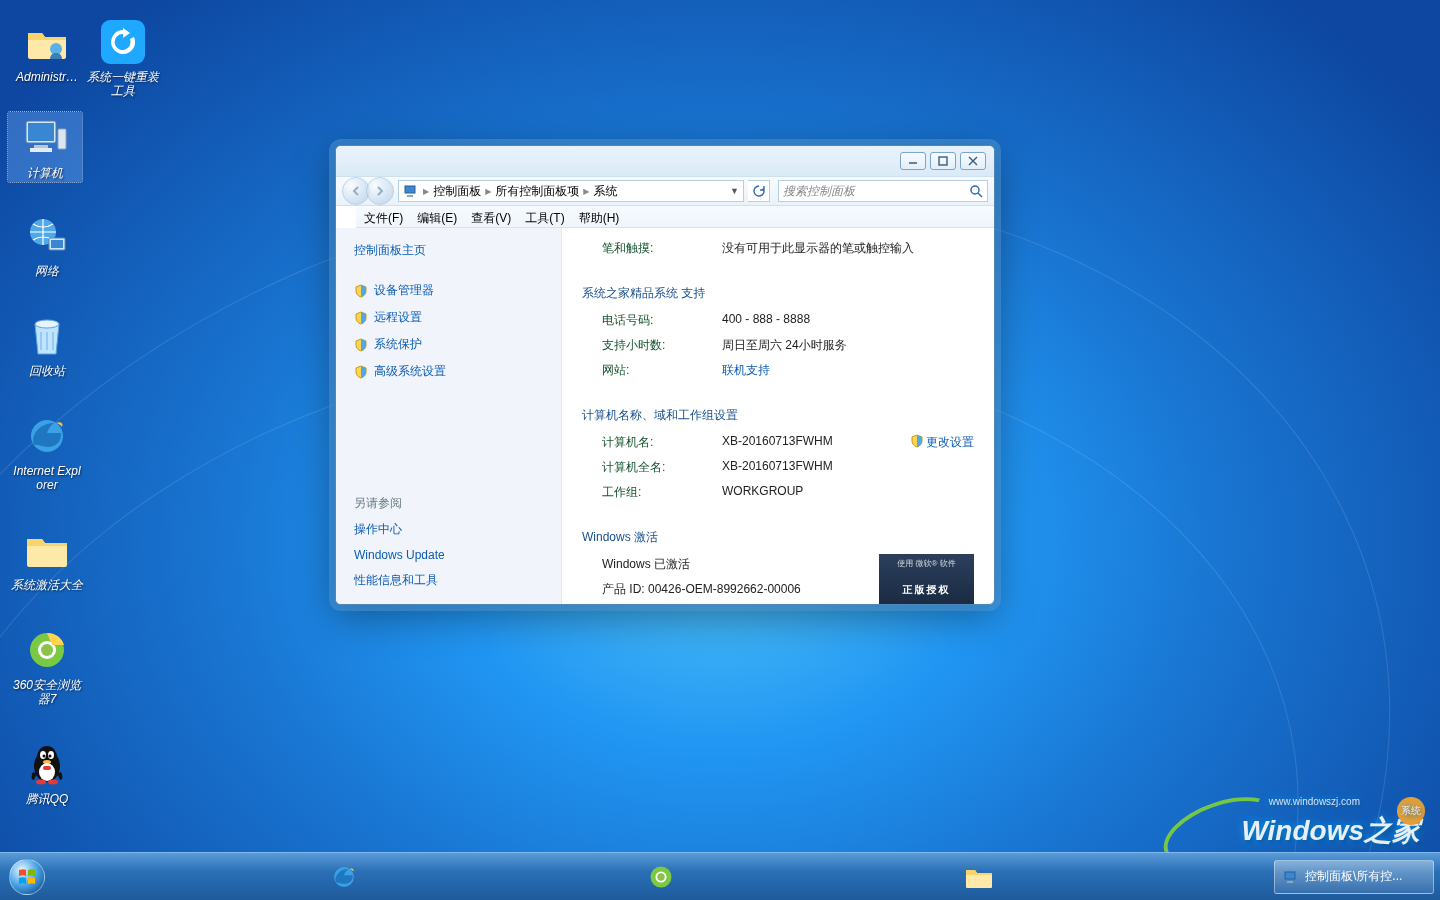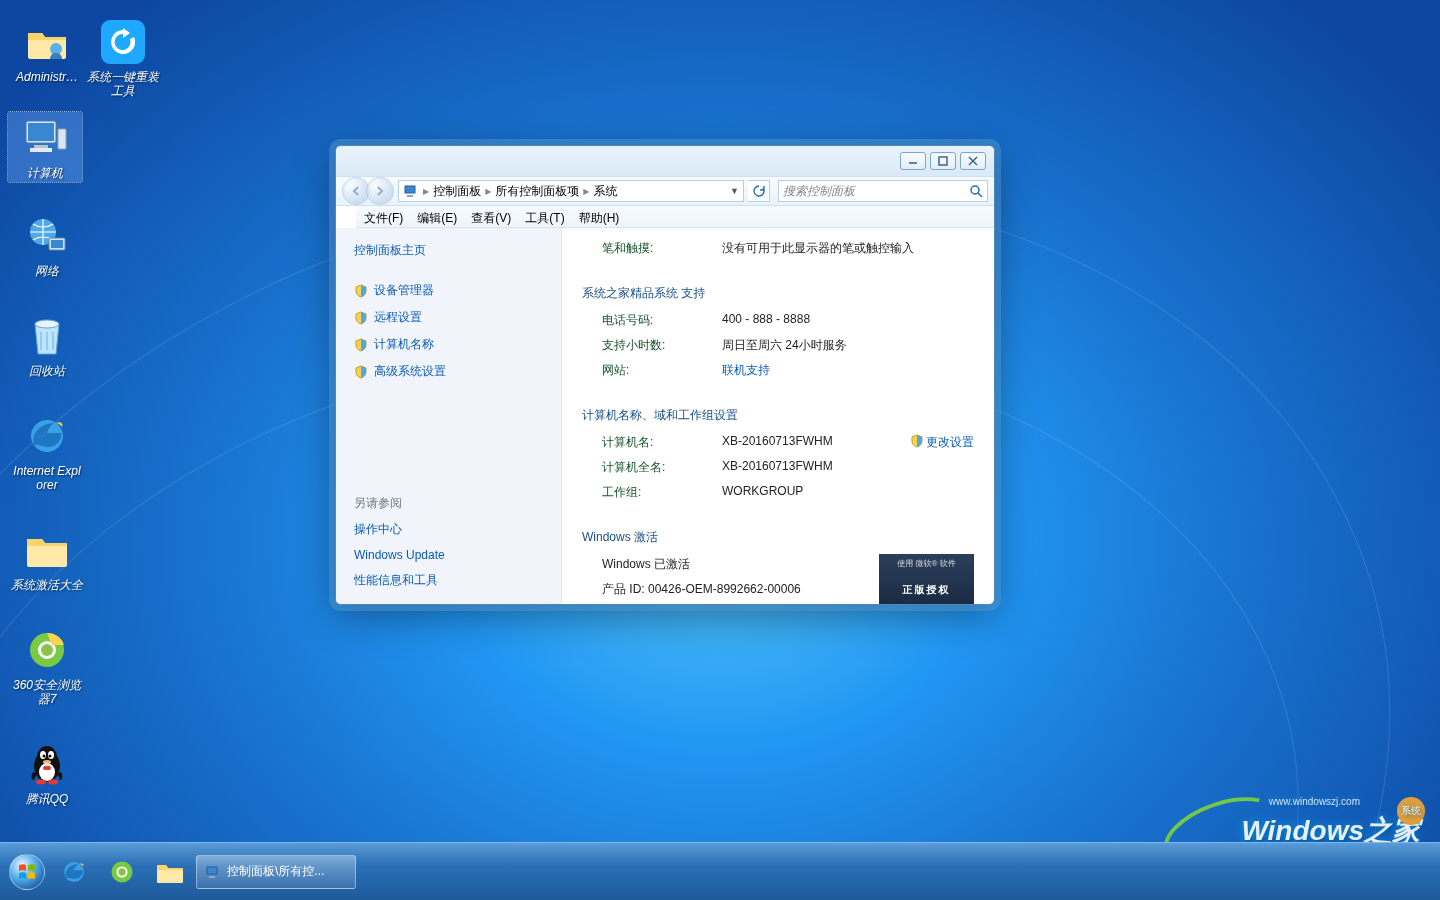--- a/index.html
+++ b/index.html
@@ -51,21 +51,21 @@
 .content .label{width:140px;color:#14532d;padding-left:20px;}
 .content .val{flex:1;color:#222;}
 .content h4{font-weight:normal;color:#1a4f8a;margin:24px 0 6px;font-size:12px;}
 .content a{color:#0b5bb5;text-decoration:none;cursor:pointer;}
 .shield-inline{width:14px;height:14px;display:inline-block;vertical-align:-2px;margin-right:2px;}
 .genuine-badge{float:right;width:95px;height:52px;background:linear-gradient(#2b3f5c,#1a2a42);border-radius:0;color:#fff;text-align:center;padding:4px;font-size:10px;margin-left:10px;margin-top:2px;}
 .genuine-badge .big{font-size:10px;font-weight:bold;letter-spacing:2px;margin:14px 0;}
 .learn-more{float:right;clear:right;font-size:11px;margin-top:4px;}
 
 
-.taskbar{position:absolute;left:0;right:0;bottom:0;height:58px;background:linear-gradient(#5a9bd8,#2a6fb5 40%,#1e5a9c);border-top:1px solid #7cb8ec;display:flex;align-items:center;padding:0 6px;gap:4px;}
+.taskbar{position:absolute;left:0;right:0;bottom:0;height:48px;background:linear-gradient(#5a9bd8,#2a6fb5 40%,#1e5a9c);border-top:1px solid #7cb8ec;display:flex;align-items:center;padding:0 6px;gap:4px;justify-content:space-between;}
 .start{width:42px;height:36px;display:flex;align-items:center;justify-content:center;cursor:pointer;}
 .start-orb{width:36px;height:36px;border-radius:50%;background:radial-gradient(circle at 35% 30%,#fff 0%,#c8e4ff 10%,#4fa8e8 45%,#1c5fa3 80%);display:flex;align-items:center;justify-content:center;border:1px solid rgba(255,255,255,.4);}
 .tbtn{width:44px;height:34px;display:flex;align-items:center;justify-content:center;border-radius:3px;cursor:pointer;}
 .ttask{height:34px;min-width:160px;background:linear-gradient(rgba(255,255,255,.35),rgba(255,255,255,.1));border:1px solid rgba(255,255,255,.4);border-radius:3px;display:flex;align-items:center;padding:0 8px;gap:6px;color:#fff;font-size:12px;cursor:pointer;}
 
 
 .watermark{position:absolute;right:20px;bottom:50px;color:#fff;font-style:italic;font-weight:bold;font-size:28px;opacity:.9;text-shadow:0 0 8px #0af,2px 2px 4px rgba(0,0,0,.4);}
 .watermark .swoosh{position:absolute;left:-80px;top:-10px;width:120px;height:60px;border:4px solid #7fd13a;border-radius:50%;border-right-color:transparent;border-bottom-color:transparent;transform:rotate(-20deg);}
 .watermark .badge{position:absolute;right:-5px;top:-15px;width:28px;height:28px;border-radius:50%;background:#ffa726;color:#fff;font-size:10px;font-style:normal;font-weight:normal;display:flex;align-items:center;justify-content:center;}
 .watermark .url{position:absolute;right:60px;top:-16px;font-size:10px;font-style:normal;font-weight:normal;opacity:.9;}
@@ -269,21 +269,21 @@
           </span>
           <span>远程设置</span>
         </div>
       <div class="item">
           <span class="shield">
             <svg viewBox="0 0 14 14">
               <path d="M7 1l5 2v4c0 3-2 5-5 6-3-1-5-3-5-6V3z" fill="#ffd54f" stroke="#c79a1c"></path>
               <path d="M7 1v12c3-1 5-3 5-6V3z" fill="#4fa8e8"></path>
             </svg>
           </span>
-          <span>计算机名称</span>
+          <span>系统保护</span>
         </div>
       <div class="item">
           <span class="shield">
             <svg viewBox="0 0 14 14">
               <path d="M7 1l5 2v4c0 3-2 5-5 6-3-1-5-3-5-6V3z" fill="#ffd54f" stroke="#c79a1c"></path>
               <path d="M7 1v12c3-1 5-3 5-6V3z" fill="#4fa8e8"></path>
             </svg>
           </span>
           <span>高级系统设置</span>
         </div>

